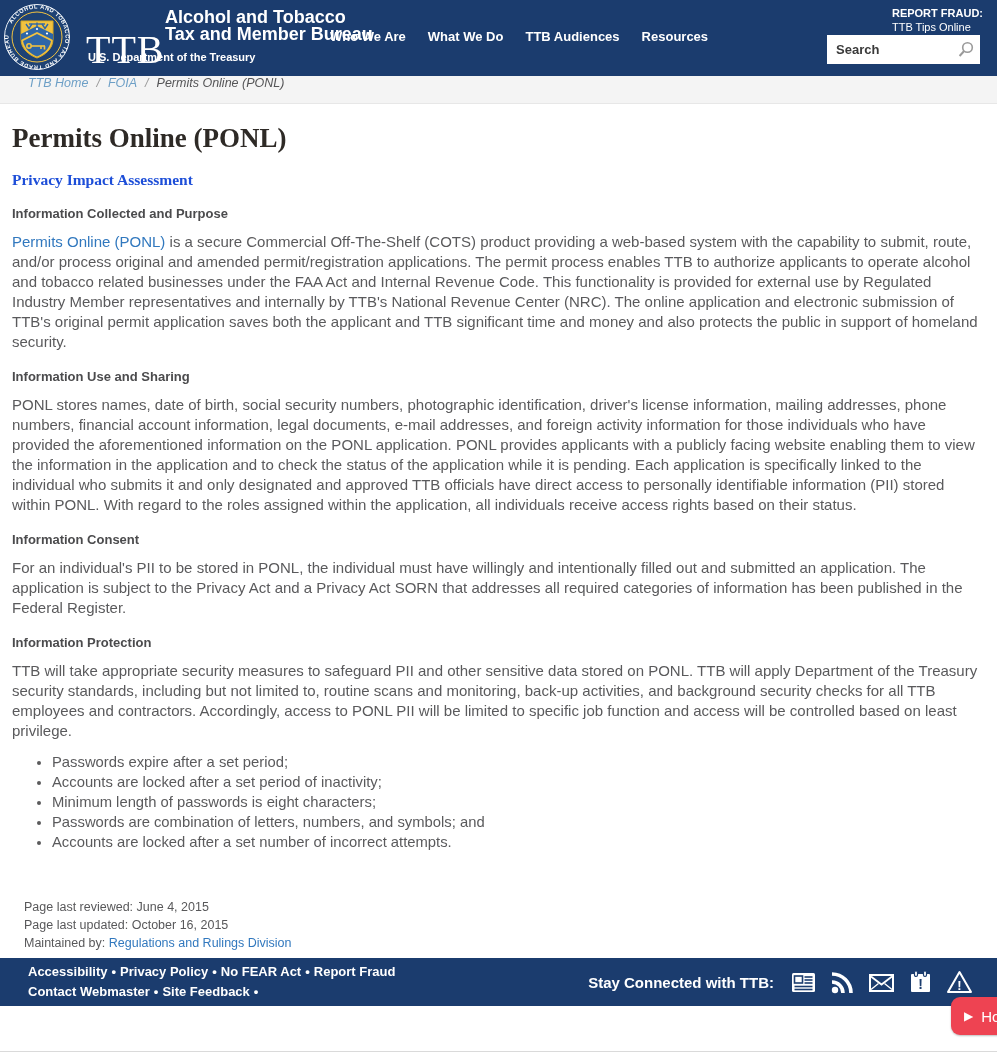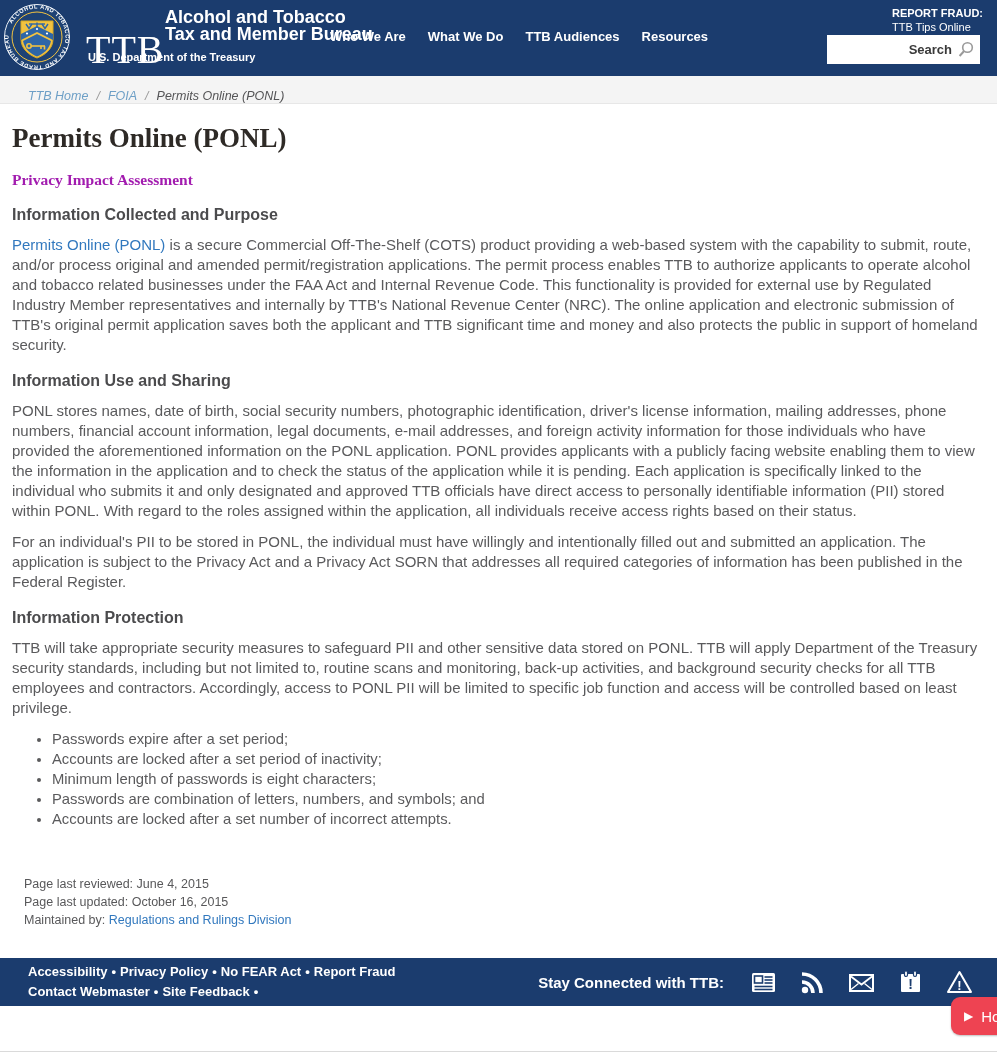--- a/index.html
+++ b/index.html
@@ -12,47 +12,47 @@
   .seal { position: absolute; left: 4px; top: 4px; width: 66px; height: 66px; cursor: pointer; }
   .wordmark { position: absolute; left: 86px; top: 4px; color: #fff; font-family: "Liberation Serif", serif; font-size: 40px; line-height: 44px; letter-spacing: 1px; margin-top: 24px; }
   .bureau { position: absolute; left: 165px; top: 9px; color: #fff; font-size: 18px; font-weight: bold; line-height: 17px; }
   .dept { position: absolute; left: 88px; top: 51px; color: #fff; font-size: 11px; font-weight: bold; }
   .nav { position: absolute; left: 330px; top: 29px; display: flex; gap: 22px; }
   .nav-item { color: #fff; font-size: 13px; font-weight: bold; cursor: pointer; white-space: nowrap; }
   .report-fraud { position: absolute; right: 14px; top: 6px; text-align: left; color: #fff; line-height: 14px; }
   .report-fraud .rf-label { font-size: 11px; font-weight: bold; }
   .report-fraud .rf-link { font-size: 11px; cursor: pointer; }
   .search-box { position: absolute; right: 17px; top: 35px; width: 153px; height: 29px; background: #fff; }
-  .search-box input { width: 100%; height: 100%; border: none; outline: none; background: transparent; font-family: "Liberation Sans", sans-serif; font-size: 13px; font-weight: bold; color: #3a3a3a; padding: 0 28px 0 9px; text-align: right; }
+  .search-box input { width: 100%; height: 100%; border: none; outline: none; background: transparent; font-family: "Liberation Sans", sans-serif; font-size: 13px; font-weight: bold; color: #3a3a3a; padding: 0 28px 0 9px; }
   .search-icon { position: absolute; right: 5px; top: 6px; width: 17px; height: 17px; cursor: pointer; }
 
   
-  .breadcrumb-bar { position: absolute; top: 76px; left: 0; width: 100%; height: 28px; background: #f4f4f4; border-bottom: 1px solid #e7e7e7; display: flex; align-items: flex-end; padding-left: 28px; font-style: italic; font-size: 12.5px; }
+  .breadcrumb-bar { position: absolute; top: 76px; left: 0; width: 100%; height: 28px; background: #f4f4f4; border-bottom: 1px solid #e7e7e7; display: flex; align-items: flex-start; padding-left: 28px; font-style: italic; font-size: 12.5px; }
   .crumb-link { color: #6d9fc6; cursor: pointer; }
   .crumb-sep { color: #9a9a9a; margin: 0 8px; }
   .crumb-current { color: #555557; }
 
   
   .content { position: absolute; top: 104px; left: 0; width: 100%; padding: 0 12px; }
   .page-title { margin-top: 19px; font-family: "Liberation Serif", serif; font-weight: bold; font-size: 27px; color: #2e2a26; }
-  .pia-subtitle { margin-top: 17px; font-family: "Liberation Serif", serif; font-weight: bold; font-size: 15.5px; color: #a21caf; }
-  .sec-heading { margin-top: 17px; font-size: 16px; font-weight: bold; color: #4b4b4d; }
+  .pia-subtitle { margin-top: 17px; font-family: "Liberation Serif", serif; font-weight: bold; font-size: 15.5px; color: #1d4ed8; }
+  .sec-heading { margin-top: 17px; font-size: 13px; font-weight: bold; color: #4b4b4d; }
   .content p { margin-top: 11px; font-size: 15px; line-height: 20px; color: #5a5a5c; }
   .content a.text-link { color: #3178be; cursor: pointer; text-decoration: none; }
   ul.safeguards { margin: 11px 0 0 40px; }
   ul.safeguards li { font-size: 14.8px; line-height: 20px; color: #5a5a5c; }
   .meta-block { margin: 46px 0 0 12px; font-size: 12.5px; line-height: 18px; color: #58585a; }
   .meta-block .text-link { color: #3178be; cursor: pointer; }
 
   
   .footer { position: absolute; top: 958px; left: 0; width: 100%; height: 48px; background: #1b3c6e; display: flex; justify-content: space-between; align-items: center; padding: 0 24px 0 28px; }
   .footer-links { color: #fff; font-size: 13px; font-weight: bold; line-height: 20px; }
   .f-link { color: #fff; cursor: pointer; }
   .f-sep { margin: 0 4px; }
-  .stay-connected { display: flex; align-items: center; gap: 22px; }
+  .stay-connected { display: flex; align-items: center; gap: 12px; }
   .stay-label { color: #fff; font-size: 15px; font-weight: bold; margin-right: 4px; white-space: nowrap; }
   .sc-icon { width: 27px; height: 27px; cursor: pointer; }
 
   .corner-button { position: absolute; top: 997px; right: -72px; width: 118px; height: 38px; background: #ee4352; border-radius: 9px; display: flex; align-items: center; padding-left: 13px; gap: 8px; cursor: pointer; box-shadow: 0 1px 2px rgba(0,0,0,0.25); }
   .corner-button .play { color: #fff; font-size: 12px; }
   .corner-button .cb-label { color: #fff; font-size: 15px; }
   .bottom-rule { position: absolute; top: 1051px; left: 0; width: 100%; height: 1px; background: #dadada; }
 </style>
 </head>
 <body>
@@ -130,20 +130,21 @@
   <div class="content">
     <h1 class="page-title">Permits Online (PONL)</h1>
     <h2 class="pia-subtitle">Privacy Impact Assessment</h2>
 
     <h3 class="sec-heading">Information Collected and Purpose</h3>
     <p><a class="text-link">Permits Online (PONL)</a><span> is a secure Commercial Off-The-Shelf (COTS) product providing a web-based system with the capability to submit, route, and/or process original and amended permit/registration applications. The permit process enables TTB to authorize applicants to operate alcohol and tobacco related businesses under the FAA Act and Internal Revenue Code. This functionality is provided for external use by Regulated Industry Member representatives and internally by TTB's National Revenue Center (NRC). The online application and electronic submission of TTB's original permit application saves both the applicant and TTB significant time and money and also protects the public in support of homeland security.</span></p>
 
     <h3 class="sec-heading">Information Use and Sharing</h3>
     <p>PONL stores names, date of birth, social security numbers, photographic identification, driver's license information, mailing addresses, phone numbers, financial account information, legal documents, e-mail addresses, and foreign activity information for those individuals who have provided the aforementioned information on the PONL application. PONL provides applicants with a publicly facing website enabling them to view the information in the application and to check the status of the application while it is pending. Each application is specifically linked to the individual who submits it and only designated and approved TTB officials have direct access to personally identifiable information (PII) stored within PONL. With regard to the roles assigned within the application, all individuals receive access rights based on their status.</p>
 
+    <h3 class="sec-heading">Information Consent</h3>
     <p>For an individual's PII to be stored in PONL, the individual must have willingly and intentionally filled out and submitted an application. The application is subject to the Privacy Act and a Privacy Act SORN that addresses all required categories of information has been published in the Federal Register.</p>
 
     <h3 class="sec-heading">Information Protection</h3>
     <p>TTB will take appropriate security measures to safeguard PII and other sensitive data stored on PONL. TTB will apply Department of the Treasury security standards, including but not limited to, routine scans and monitoring, back-up activities, and background security checks for all TTB employees and contractors. Accordingly, access to PONL PII will be limited to specific job function and access will be controlled based on least privilege.</p>
 
     <ul class="safeguards">
       <li>Passwords expire after a set period;</li>
       <li>Accounts are locked after a set period of inactivity;</li>
       <li>Minimum length of passwords is eight characters;</li>
       <li>Passwords are combination of letters, numbers, and symbols; and</li>

